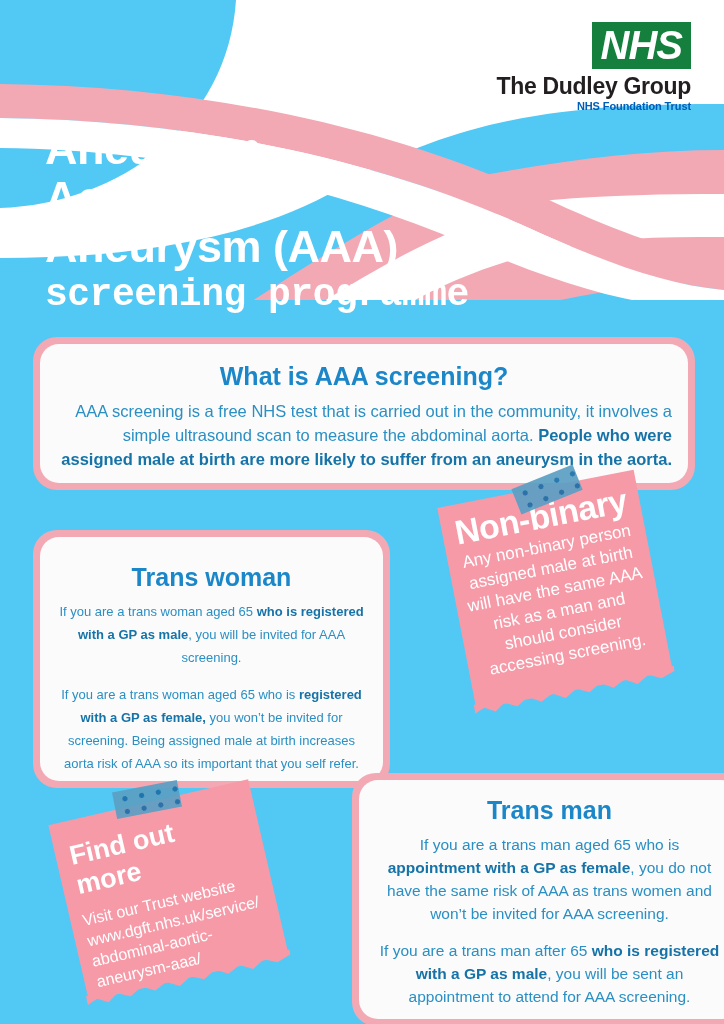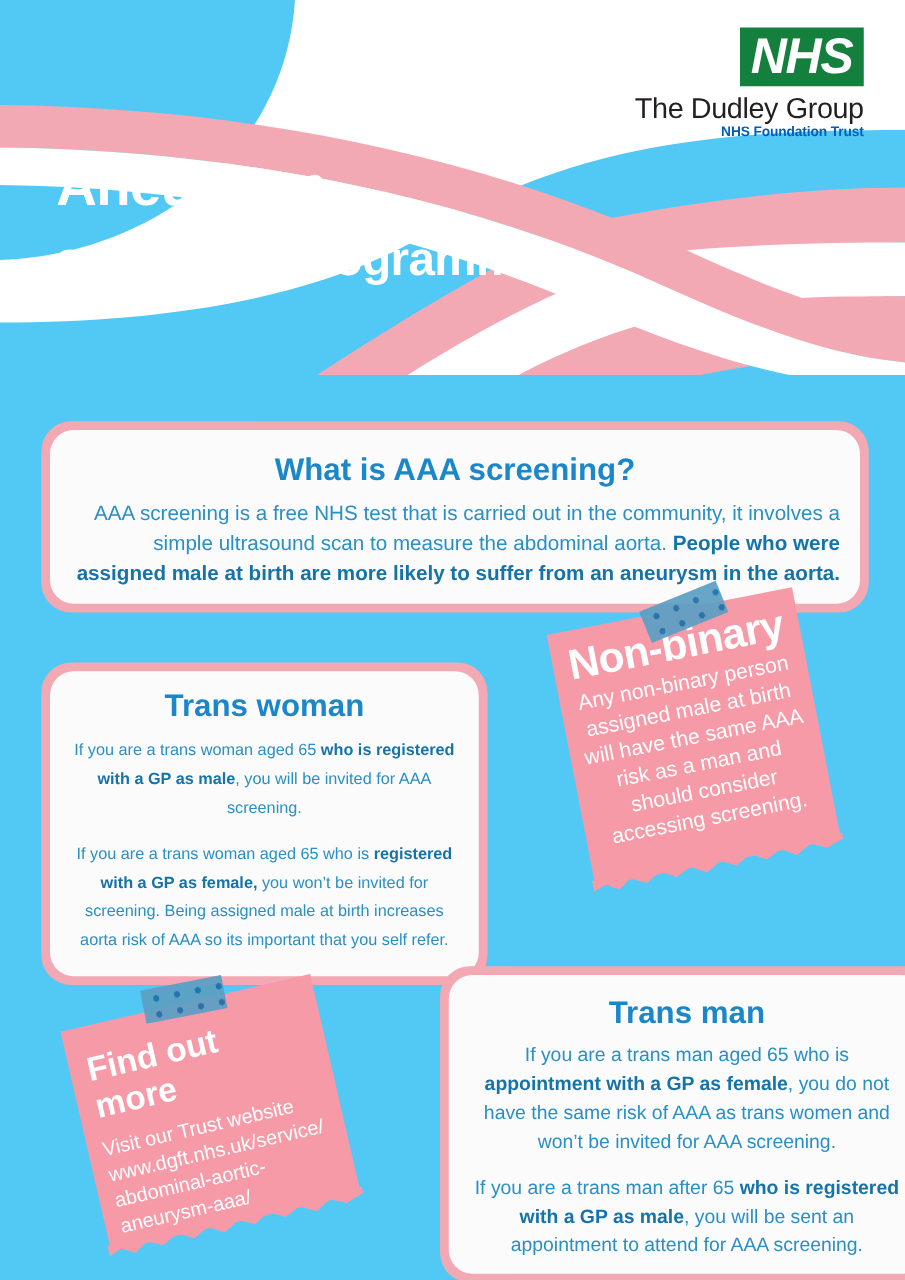--- a/index.html
+++ b/index.html
@@ -13,44 +13,44 @@
 
   
   .waves{position:absolute;left:0;top:0;width:724px;height:300px;overflow:hidden;}
   .waves svg{display:block;}
 
   
   .nhs-logo{position:absolute;right:33px;top:22px;text-align:right;z-index:7;}
   .nhs-box{display:inline-block;background:#15803d;color:#ffffff;
     font-family:"Liberation Sans", sans-serif;font-weight:bold;font-style:italic;
     font-size:40px;line-height:40px;letter-spacing:-1px;padding:3px 9px 4px 9px;}
-  .nhs-trust{margin-top:5px;color:#231f20;font-size:23px;font-weight:normal;line-height:25px;
+  .nhs-trust{margin-top:5px;color:#231f20;font-size:23px;font-weight:bold;line-height:25px;
     letter-spacing:-0.3px;}
   .nhs-sub{margin-top:1px;color:#005eb8;font-size:11px;font-weight:bold;letter-spacing:-0.1px;}
 
   
   .title{position:absolute;left:45px;top:124px;z-index:6;color:#ffffff;
     font-weight:bold;letter-spacing:-0.5px;}
   .title .l1,.title .l2,.title .l3{font-size:45px;line-height:49px;display:block;}
-  .title .l4{font-size:38px;line-height:44px;display:block;margin-top:13px;}
+  .title .l4{font-size:38px;line-height:44px;display:block;margin-top:2px;font-family:Liberation Mono, monospace;}
 
   
   .card{position:absolute;background:#f3a9b4;border-radius:24px;padding:7px;box-sizing:border-box;}
   .card-inner{background:#fbfbfb;border-radius:19px;width:100%;height:100%;box-sizing:border-box;
     padding:10px 16px 28px 16px;}
   .card-title{color:#1b87c9;font-weight:bold;text-align:center;}
   .card p{color:#2a8fc4;margin:0;text-align:center;}
   .card b{color:#1673a8;font-weight:bold;}
 
   #card-what{left:33px;top:337px;width:662px;height:153px;}
   #card-what .card-title{font-size:25px;margin:8px 0 8px 0;}
   #card-what p{font-size:16.5px;line-height:24px;text-align:right;}
 
   #card-transwoman{left:33px;top:530px;width:357px;height:258px;}
-  #card-transwoman .card-title{font-size:25px;margin:4px 0 8px 0;}
+  #card-transwoman .card-title{font-size:25px;margin:16px 0 8px 0;}
   #card-transwoman p{font-size:13px;line-height:23px;}
   #card-transwoman p.p2{margin-top:14px;}
 
   #card-transman{left:352px;top:757px;width:395px;height:253px;margin-top:16px;}
   #card-transman .card-title{font-size:25px;margin:6px 0 8px 0;}
   #card-transman p{font-size:15.5px;line-height:23px;}
   #card-transman p.p2{margin-top:14px;}
 
   
   .note{position:absolute;background:#f79aa8;color:#ffffff;box-sizing:border-box;}
@@ -172,20 +172,22 @@
   <div style="position:absolute;left:0;top:300px;width:724px;height:724px;background:#52c8f5;"></div>
 
   <div class="nhs-logo">
     <div class="nhs-box">NHS</div>
     <div class="nhs-trust">The Dudley Group</div>
     <div class="nhs-sub">NHS Foundation Trust</div>
   </div>
 
   <div class="title">
     <span class="l1">Aneurysm</span>
+    <span class="l2">Aortic</span>
+    <span class="l3">Aneurysm (AAA)</span>
     <span class="l4">screening programme</span>
   </div>
 
   <div class="card" id="card-what">
     <div class="card-inner">
       <div class="card-title">What is AAA screening?</div>
       <p><span>AAA screening is a free NHS test that is carried out in the community, it involves a simple ultrasound scan to measure the abdominal aorta. </span><b>People who were assigned male at birth are more likely to suffer from an aneurysm in the aorta.</b></p>
     </div>
   </div>
 

